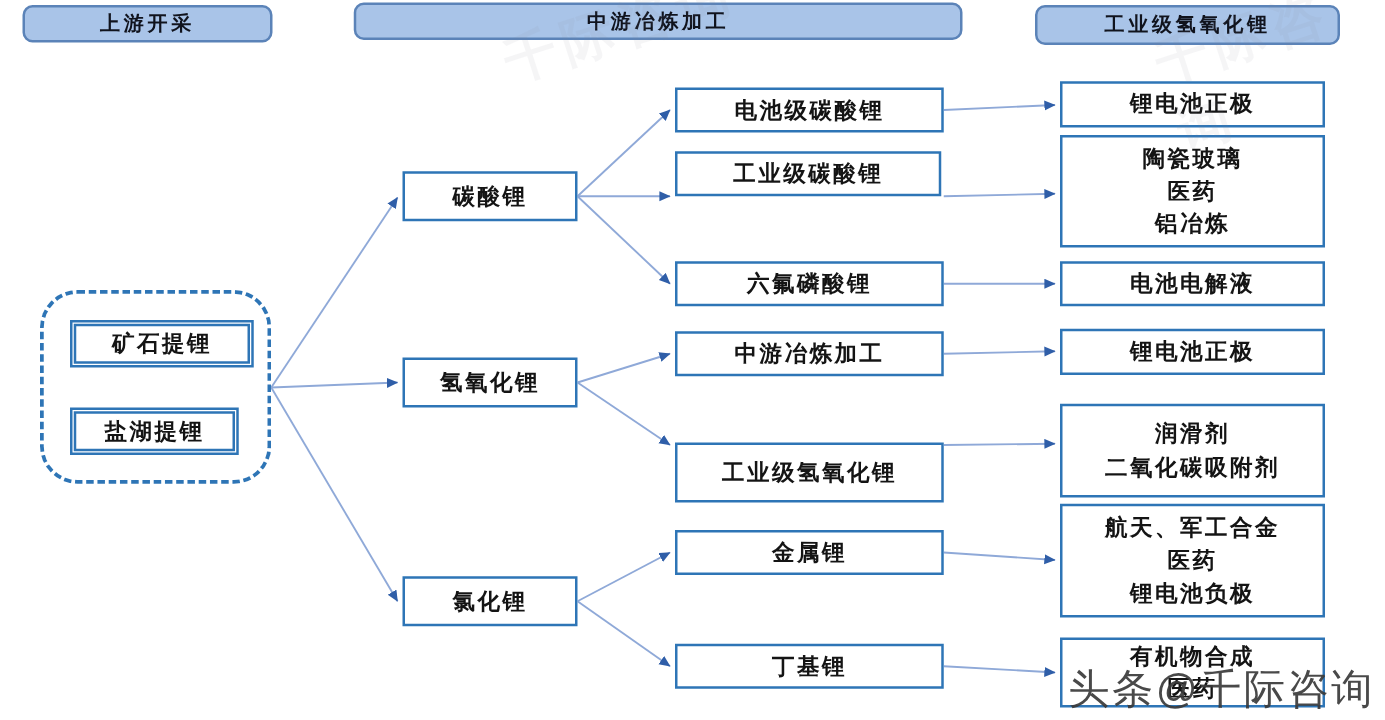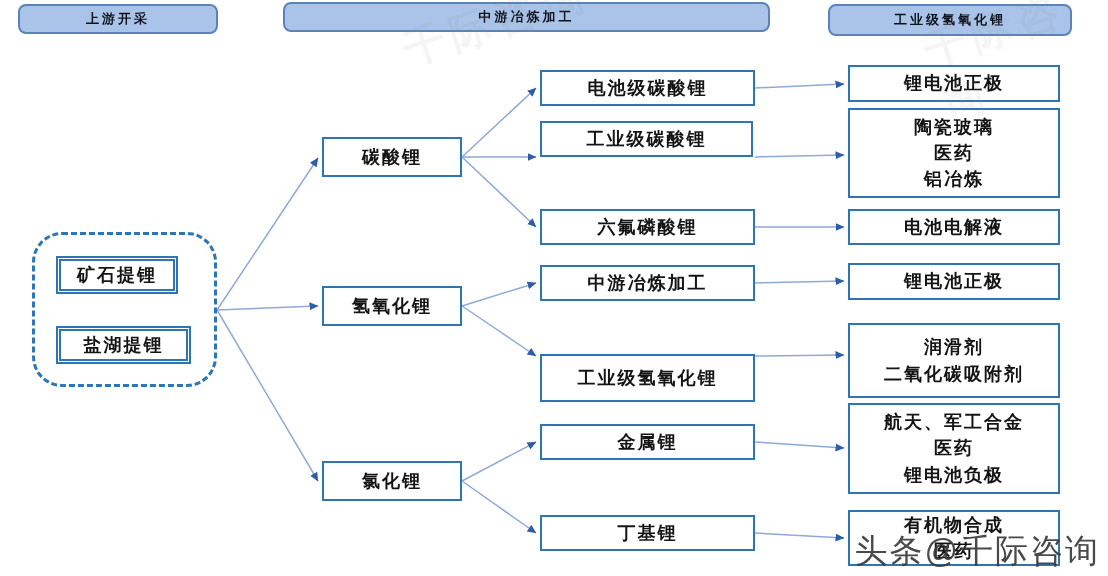--- a/index.html
+++ b/index.html
@@ -17,21 +17,21 @@
     position:relative;width:1108px;height:576px;background:#ffffff;overflow:hidden;
     color:var(--text);
   }
   .connectors{position:absolute;left:0;top:0;width:1108px;height:576px;z-index:1;}
   .hdr{
     position:absolute;z-index:2;
     background:var(--header-fill);
     border:2px solid var(--header-border);
     border-radius:8px;
     display:flex;align-items:center;justify-content:center;
-    font-weight:bold;font-size:13px;letter-spacing:3px;color:#10131d;
+    font-weight:bold;font-size:16px;letter-spacing:3px;color:#10131d;
   }
   .node{
     position:absolute;z-index:2;background:#ffffff;
     border:2px solid var(--box-border);
     display:flex;flex-direction:column;align-items:center;justify-content:center;
     font-weight:bold;font-size:18px;letter-spacing:2px;text-align:left;
     line-height:1.45;
   }
   .node.dbl{border:5px double var(--box-border);}
   .dashed-box{
@@ -85,21 +85,21 @@
       <line x1="755" y1="442" x2="844" y2="448" marker-end="url(#arr)"></line>
       <line x1="755" y1="533" x2="844" y2="538" marker-end="url(#arr)"></line>
     </g>
   </svg>
 
   <div class="hdr" style="left:18px;top:4px;width:200px;height:30px">上游开采</div>
   <div class="hdr" style="left:283px;top:2px;width:487px;height:30px">中游冶炼加工</div>
   <div class="hdr" style="left:828px;top:4px;width:244px;height:32px">工业级氢氧化锂</div>
 
   <div class="dashed-box" style="left:32px;top:232px;width:185px;height:155px"></div>
-  <div class="node dbl" style="left:56px;top:256px;width:122px;height:38px">矿石提锂</div>
+  <div class="node dbl" style="left:56px;top:256px;width:147px;height:38px">矿石提锂</div>
   <div class="node dbl" style="left:56px;top:326px;width:135px;height:38px">盐湖提锂</div>
 
   <div class="node" style="left:322px;top:137px;width:140px;height:40px">碳酸锂</div>
   <div class="node" style="left:322px;top:461px;width:140px;height:40px">氯化锂</div>
   <div class="node" style="left:322px;top:286px;width:140px;height:40px">氢氧化锂</div>
 
   <div class="node" style="left:540px;top:70px;width:215px;height:36px">电池级碳酸锂</div>
   <div class="node" style="left:540px;top:121px;width:213px;height:36px">工业级碳酸锂</div>
   <div class="node" style="left:540px;top:209px;width:215px;height:36px">六氟磷酸锂</div>
   <div class="node" style="left:540px;top:265px;width:215px;height:36px">中游冶炼加工</div>

